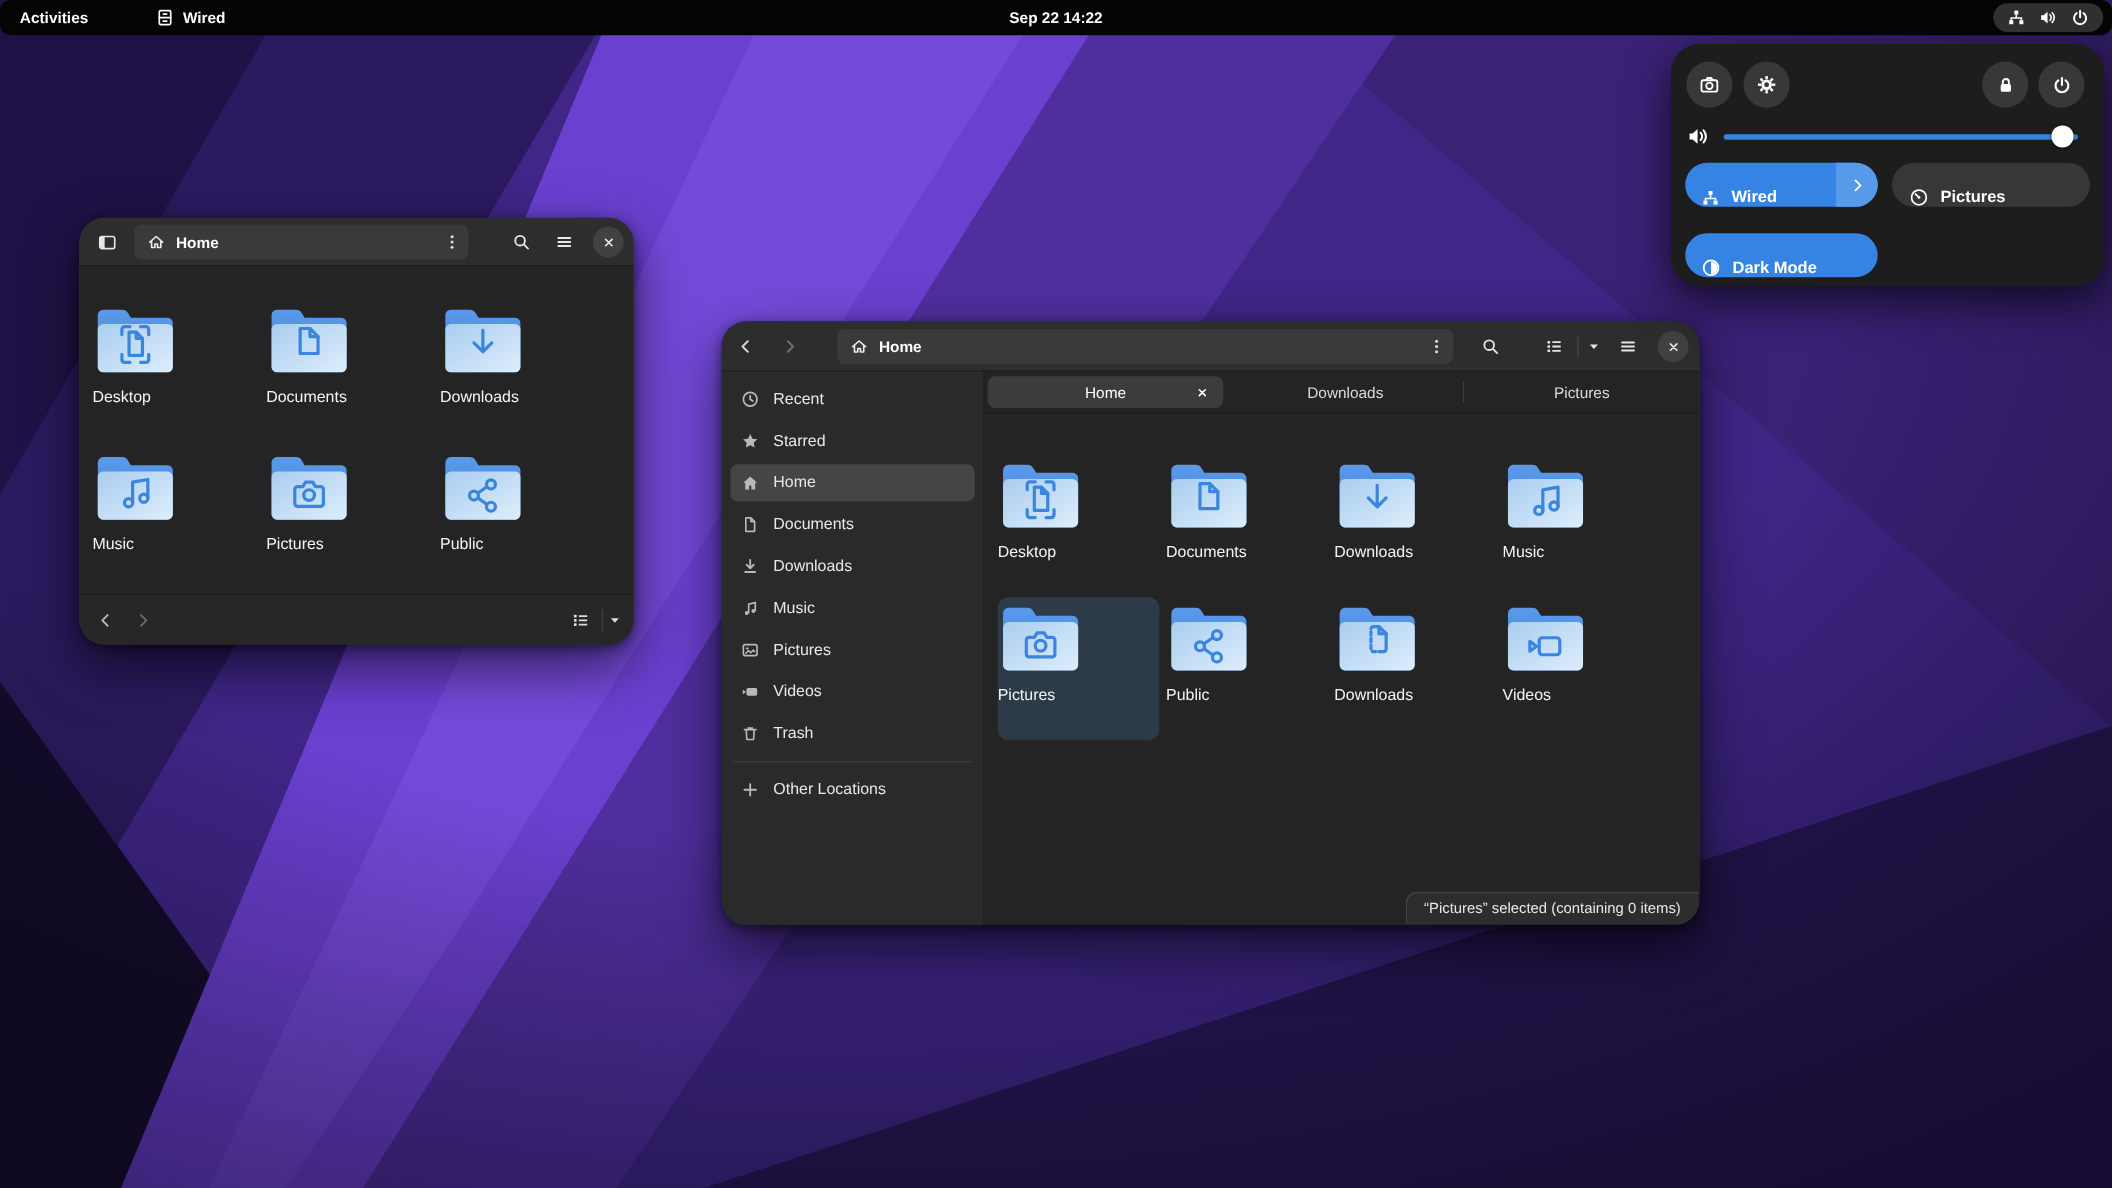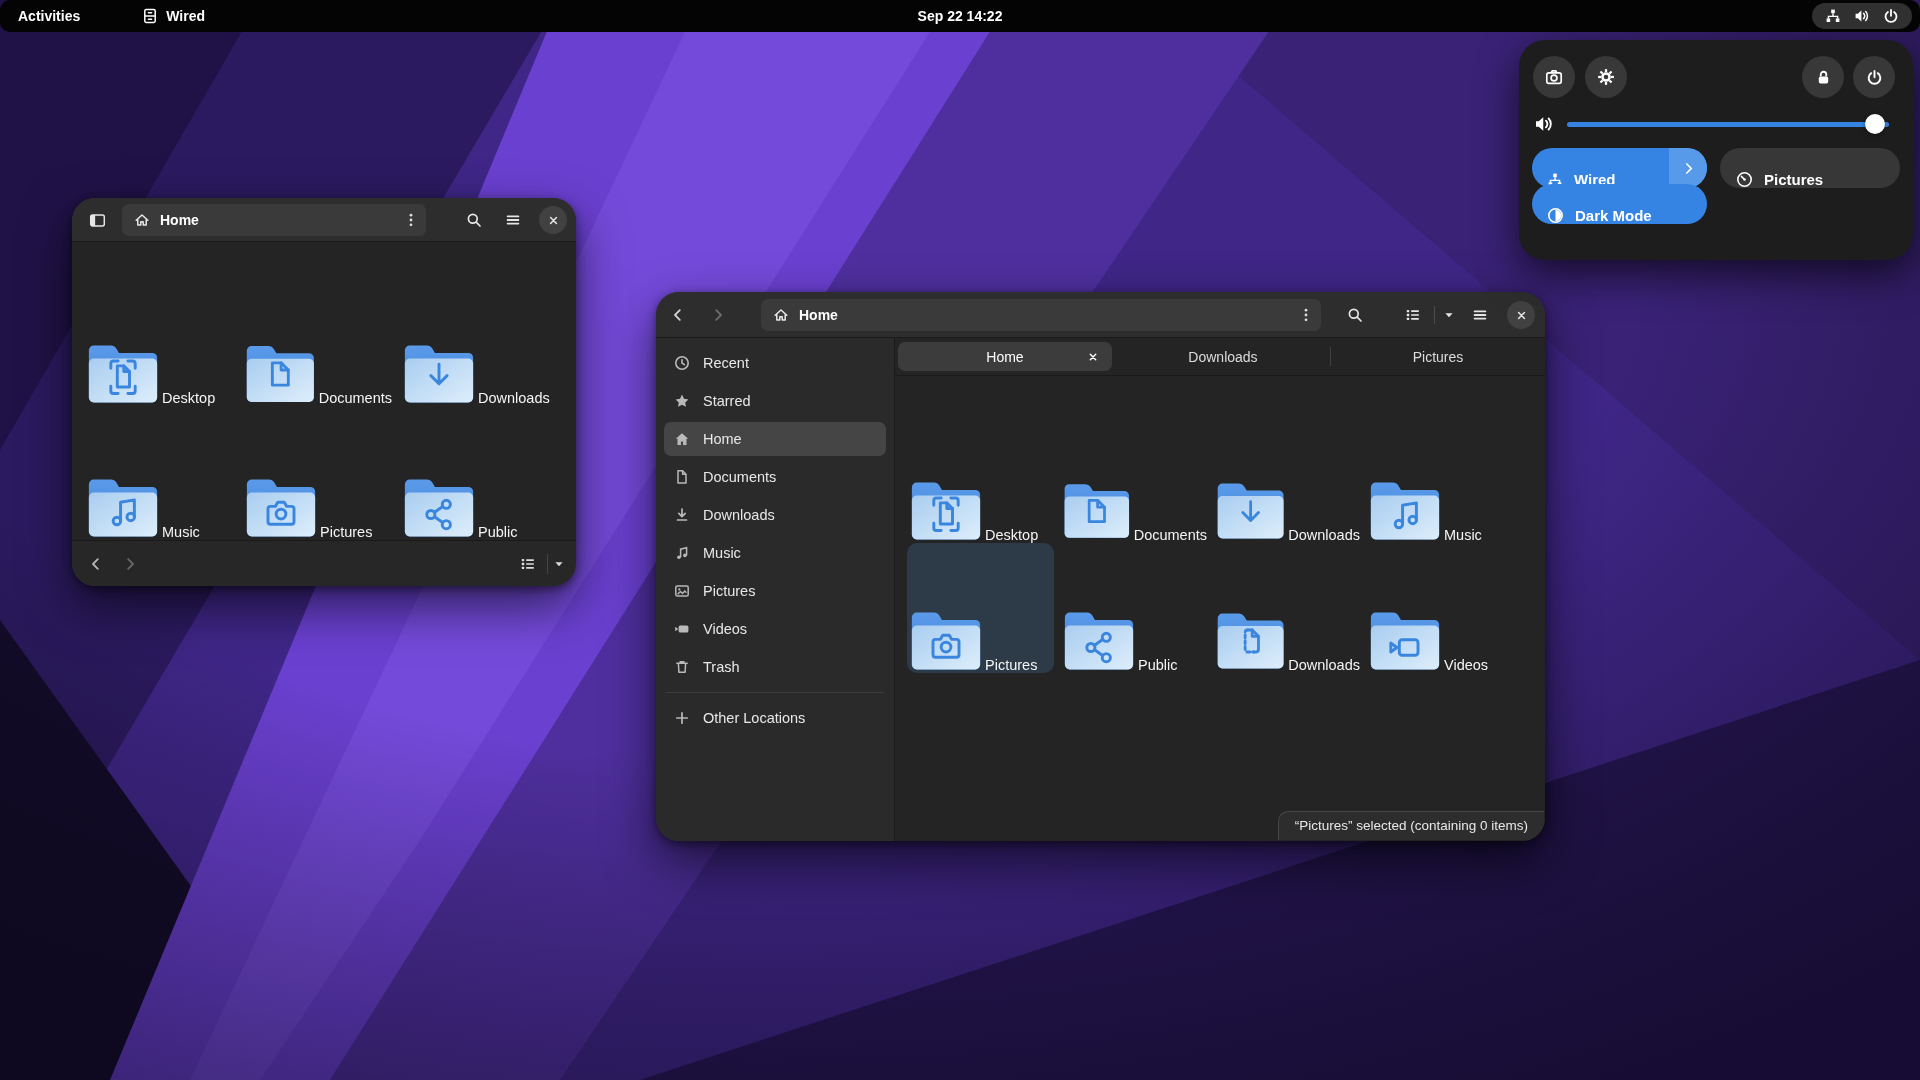--- a/index.html
+++ b/index.html
@@ -21,21 +21,21 @@
   .qs-btn { position:absolute; width:42px; height:42px; border-radius:21px; background:#383838; display:flex; align-items:center; justify-content:center; }
   .qs-b1{left:14px; top:16px;} .qs-b2{left:66px; top:16px;} .qs-b3{left:283px; top:16px;} .qs-b4{left:334px; top:16px;}
   .qs-vol { position:absolute; left:0; top:71px; width:100%; height:26px; }
   .qs-vol-icon { position:absolute; left:15px; top:3px; color:#fff; }
   .qs-track { position:absolute; left:48px; right:24px; top:11px; height:5px; border-radius:3px; background:#3584e4; }
   .qs-knob { position:absolute; right:28px; top:3px; width:20px; height:20px; border-radius:50%; background:#fff; box-shadow:0 1px 4px rgba(0,0,0,.5); }
   .qs-toggle { position:absolute; height:40px; border-radius:20px; display:flex; align-items:flex-end; font-size:15px; font-weight:700; }
   .qs-wired { left:13px; top:108px; width:175px; background:#3584e4; padding-left:15px; gap:11px; }
   .qs-wired-chev { position:absolute; right:0; top:0; width:38px; height:40px; background:#579ae9; border-radius:0 20px 20px 0; display:flex; align-items:center; justify-content:center; }
   .qs-balanced { left:201px; top:108px; width:180px; background:#373737; padding-left:16px; gap:11px; }
-  .qs-dark { left:13px; top:144px; width:175px; background:#3584e4; padding-left:15px; gap:11px; }
+  .qs-dark { left:13px; top:172px; width:175px; background:#3584e4; padding-left:15px; gap:11px; }
 
   
   .window { position:absolute; border-radius:23px; background:#242424; overflow:hidden; color:#ededed;
             box-shadow:0 20px 50px rgba(0,0,0,.6), 0 3px 10px rgba(0,0,0,.45); outline:1px solid rgba(255,255,255,.09); outline-offset:-1px; }
   .win-small { left:72px; top:198px; width:504px; height:388px; z-index:10; }
   .win-main  { left:656px; top:292px; width:889px; height:549px; z-index:20; }
   .headerbar { position:relative; height:44px; background:#2d2d2d; border-bottom:1px solid #1b1b1b; }
   .win-main .headerbar { height:46px; }
   .hb-btn { position:absolute; width:32px; height:32px; top:6px; border-radius:7px; display:flex; align-items:center; justify-content:center; color:#e6e6e6; }
   .win-main .hb-btn { top:7px; }
@@ -59,21 +59,21 @@
   .sb-item { height:34px; border-radius:7px; display:flex; align-items:center; gap:13px; padding:0 10px; font-size:14.5px; color:#e8e8e8; margin-bottom:4px; }
   .sb-item .i { color:#b9b9b9; }
   .sb-item.active { background:#454545; }
   .sb-divider { height:1px; background:#3d3d3d; margin:8px 2px; }
 
   
   .content { position:absolute; left:239px; top:84px; right:0; bottom:0; background:#242424; }
   .win-small .content { left:0; top:44px; bottom:46px; }
   #small-grid { display:grid; grid-template-columns:repeat(3,158px); grid-auto-rows:134px; padding:30px 0 0 12px; }
   #main-grid  { display:grid; grid-template-columns:repeat(4,153px); grid-auto-rows:130px; padding:37px 0 0 12px; }
-  .fcell { display:flex; flex-direction:row; align-items:flex-end; padding-top:6px; border-radius:10px; width:147px; }
+  .fcell { display:flex; flex-direction:column; align-items:flex-start; padding-top:6px; border-radius:10px; width:147px; }
   #small-grid .fcell { width:150px; }
   .fcell.selected { background:#2d3b49; }
   .flabel { margin-top:11px; font-size:14.5px; color:#f5f5f5; }
 
   
   .bottombar { position:absolute; left:0; right:0; bottom:0; height:46px; background:#272727; border-top:1px solid #1a1a1a; }
   .bb-btn { position:absolute; top:7px; width:32px; height:32px; display:flex; align-items:center; justify-content:center; border-radius:7px; }
   .bb-back { left:8px; color:#b5b5b5; } .bb-fwd { left:42px; color:#686868; }
   .bb-list { right:32px; color:#dcdcdc; } .bb-caret { right:6px; width:22px; color:#dcdcdc; }
   .bb-div { position:absolute; right:28px; top:13px; width:1px; height:20px; background:#454545; }

